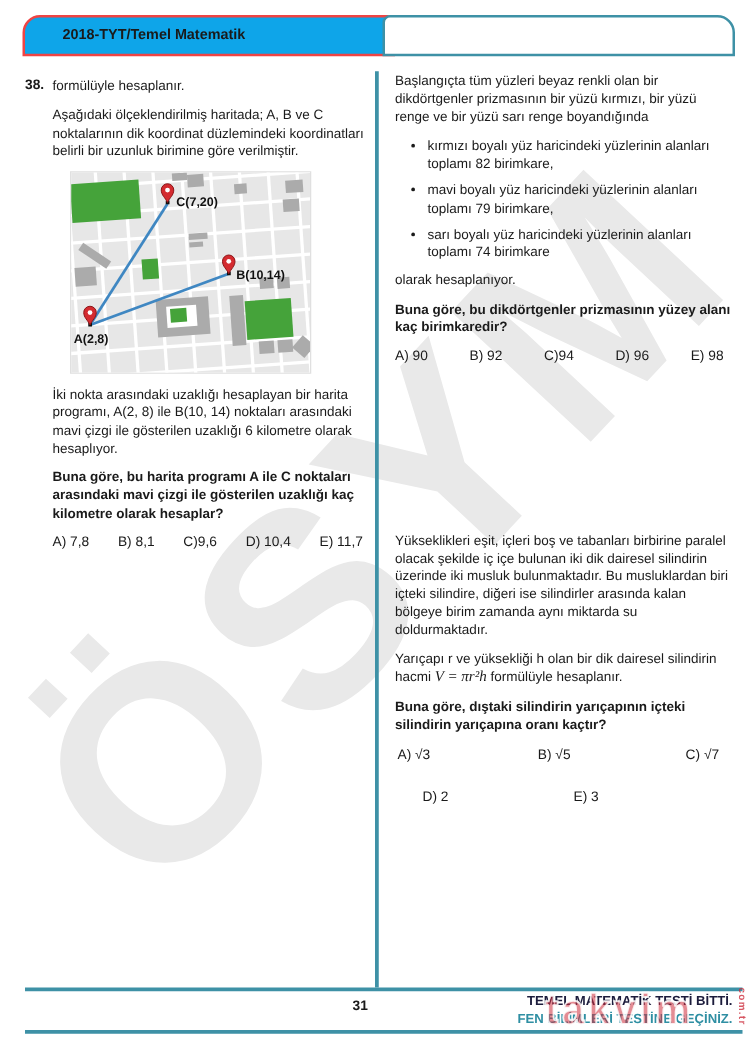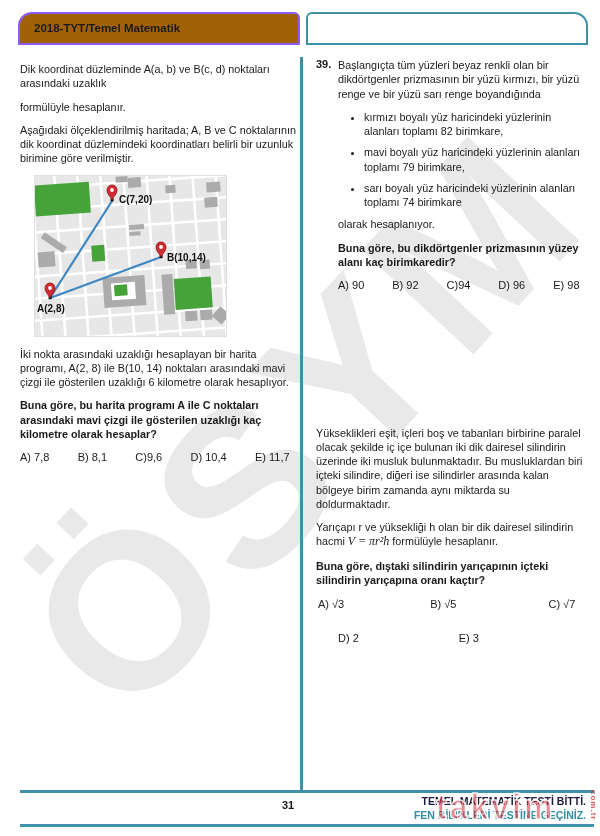--- a/index.html
+++ b/index.html
@@ -3,22 +3,22 @@
 <meta charset="utf-8">
 <style>
   html,body{margin:0;padding:0;background:#fff;}
   .page{position:relative;width:600px;height:836px;background:#ffffff;overflow:hidden;
         font-family:"Liberation Sans",sans-serif;color:#1a1a1a;}
   
   .osym-wm{position:absolute;left:-55px;top:295px;width:720px;text-align:center;
            font-size:222px;font-weight:bold;letter-spacing:8px;color:#e9e9e9;
            transform:rotate(-47deg);z-index:0;white-space:nowrap;user-select:none;}
   
-  .hdr-left{position:absolute;left:18px;top:12px;width:278px;height:29px;background:#a16207;
-            border:2px solid #8b5cf6;border-radius:14px 6px 0 0;z-index:1;}
+  .hdr-left{position:absolute;left:18px;top:12px;width:278px;height:29px;background:#0ea5e9;
+            border:2px solid #ef4444;border-radius:14px 6px 0 0;z-index:1;padding-left:16px;}
   .hdr-left .t{display:block;font-weight:bold;font-size:11.5px;line-height:29px;padding-left:14px;}
   .hdr-right{position:absolute;left:306px;top:12px;width:278px;height:29px;background:#fff;
              border:2px solid #3e91a6;border-radius:6px 14px 0 0;z-index:1;}
   .divider{position:absolute;left:300px;top:57px;width:2.5px;height:733px;background:#3e91a6;z-index:1;}
   
   .col-left{position:absolute;left:20px;top:62px;width:278px;z-index:1;}
   .col-right{position:absolute;left:316px;top:58px;width:271px;z-index:1;}
   .q{display:flex;}
   .qnum{font-weight:bold;font-size:11px;width:22px;flex:none;}
   .qbody{flex:1;font-size:10.8px;line-height:1.32;}
@@ -64,22 +64,22 @@
   <div class="osym-wm">ÖSYM</div>
 
   <div class="hdr-left">
     <span class="t">2018-TYT/Temel Matematik</span>
   </div>
   <div class="hdr-right"></div>
   <div class="divider"></div>
 
   <div class="col-left">
     <div class="q">
+      <div class="qnum">38.</div>
       <div class="qbody">
-        <p>Dik koordinat düzleminde A(a, b) ve B(c, d) noktaları arasındaki uzaklık</p>
         <p>formülüyle hesaplanır.</p>
         <p>Aşağıdaki ölçeklendirilmiş haritada;  A, B ve C noktalarının dik koordinat düzlemindeki koordinatları belirli bir uzunluk birimine göre verilmiştir.</p>
 
         <div class="map-wrap">
           <svg width="191" height="160" viewBox="0 0 191 160" xmlns="http://www.w3.org/2000/svg">
             <g transform="rotate(-4 95 80)">
               <rect x="-20" y="-20" width="240" height="200" fill="#e7e7e7"></rect>
               <g stroke="#ffffff" stroke-width="2.6">
                 <line x1="2" y1="-20" x2="2" y2="180"></line>
                   <line x1="25" y1="-20" x2="25" y2="180"></line>
@@ -162,21 +162,20 @@
           <span>C)9,6</span>
           <span>D) 10,4</span>
           <span>E) 11,7</span>
         </div>
       </div>
     </div>
   </div>
 
   <div class="col-right">
     <div class="q">
-      <div class="qnum">39.</div>
       <div class="qbody">
         <p>Başlangıçta tüm yüzleri beyaz renkli olan bir dikdörtgenler prizmasının bir yüzü kırmızı, bir yüzü renge ve bir yüzü sarı renge boyandığında</p>
         <ul class="bullets">
           <li>kırmızı boyalı yüz haricindeki yüzlerinin alanları toplamı 82 birimkare,</li>
           <li>mavi boyalı yüz haricindeki yüzlerinin alanları toplamı 79 birimkare,</li>
           <li>sarı boyalı yüz haricindeki yüzlerinin alanları toplamı 74 birimkare</li>
         </ul>
         <p>olarak hesaplanıyor.</p>
         <p class="bold">Buna göre, bu dikdörtgenler prizmasının yüzey alanı kaç birimkaredir?</p>
         <div class="opts">

